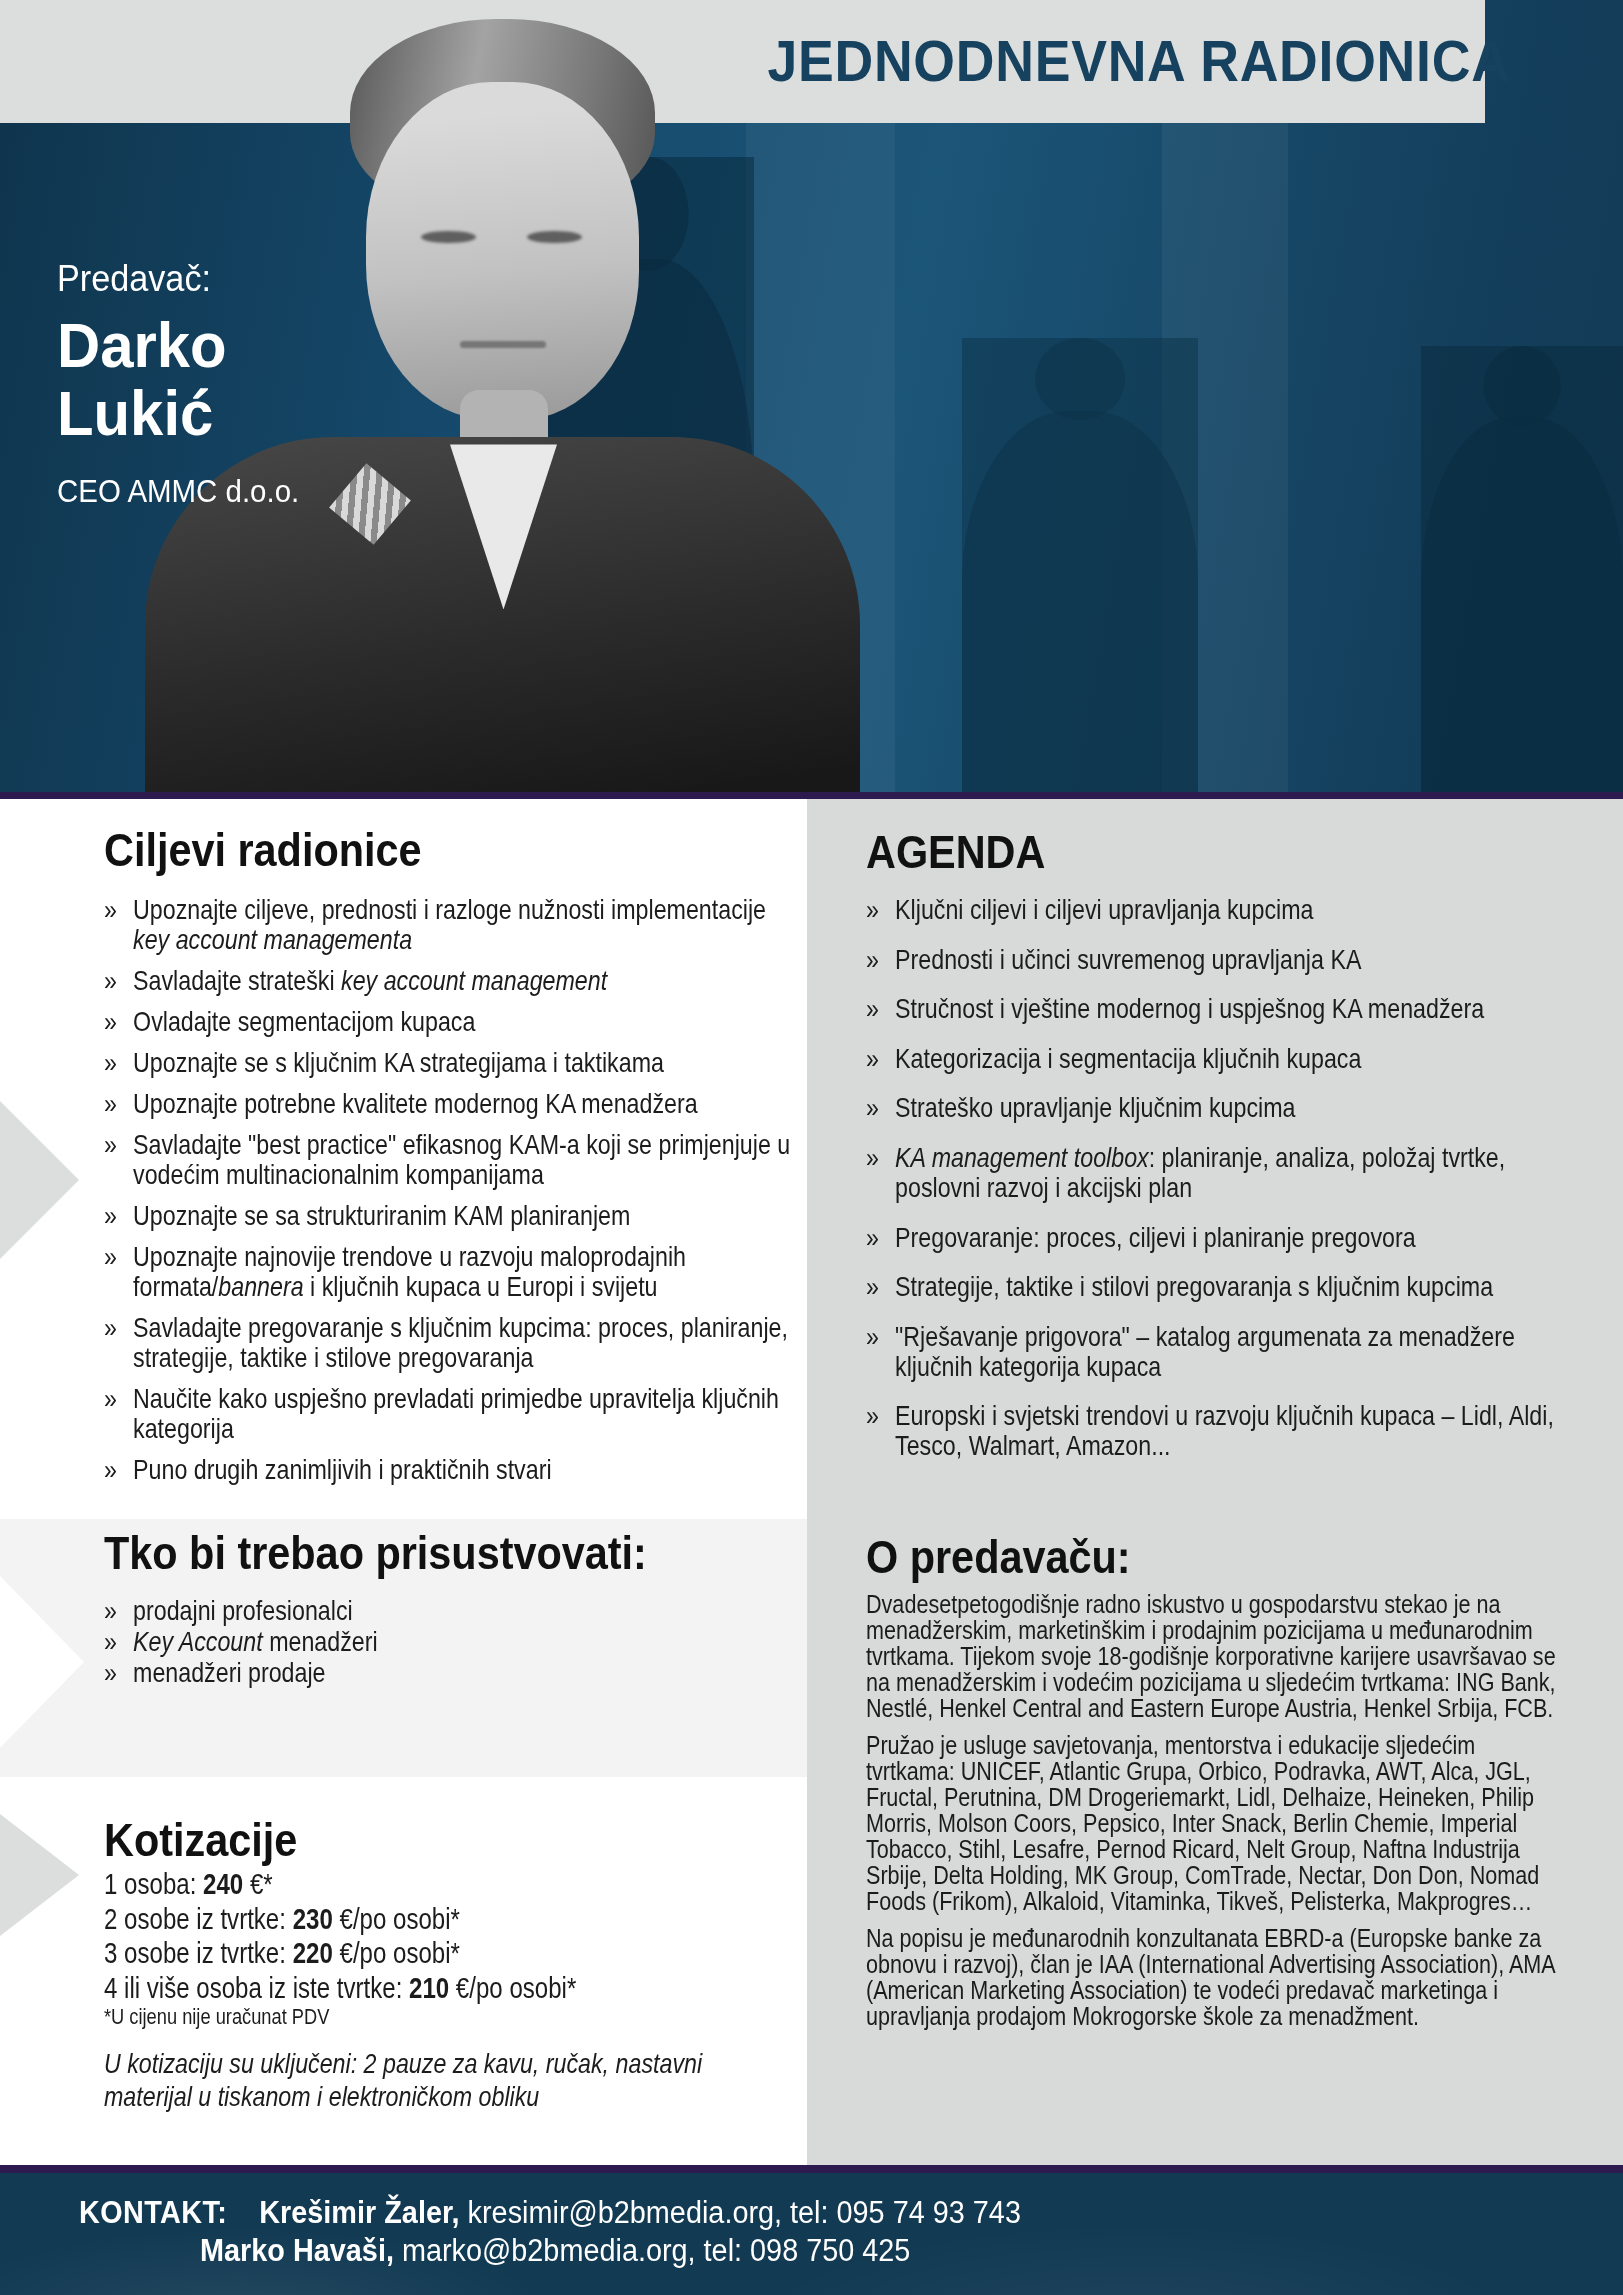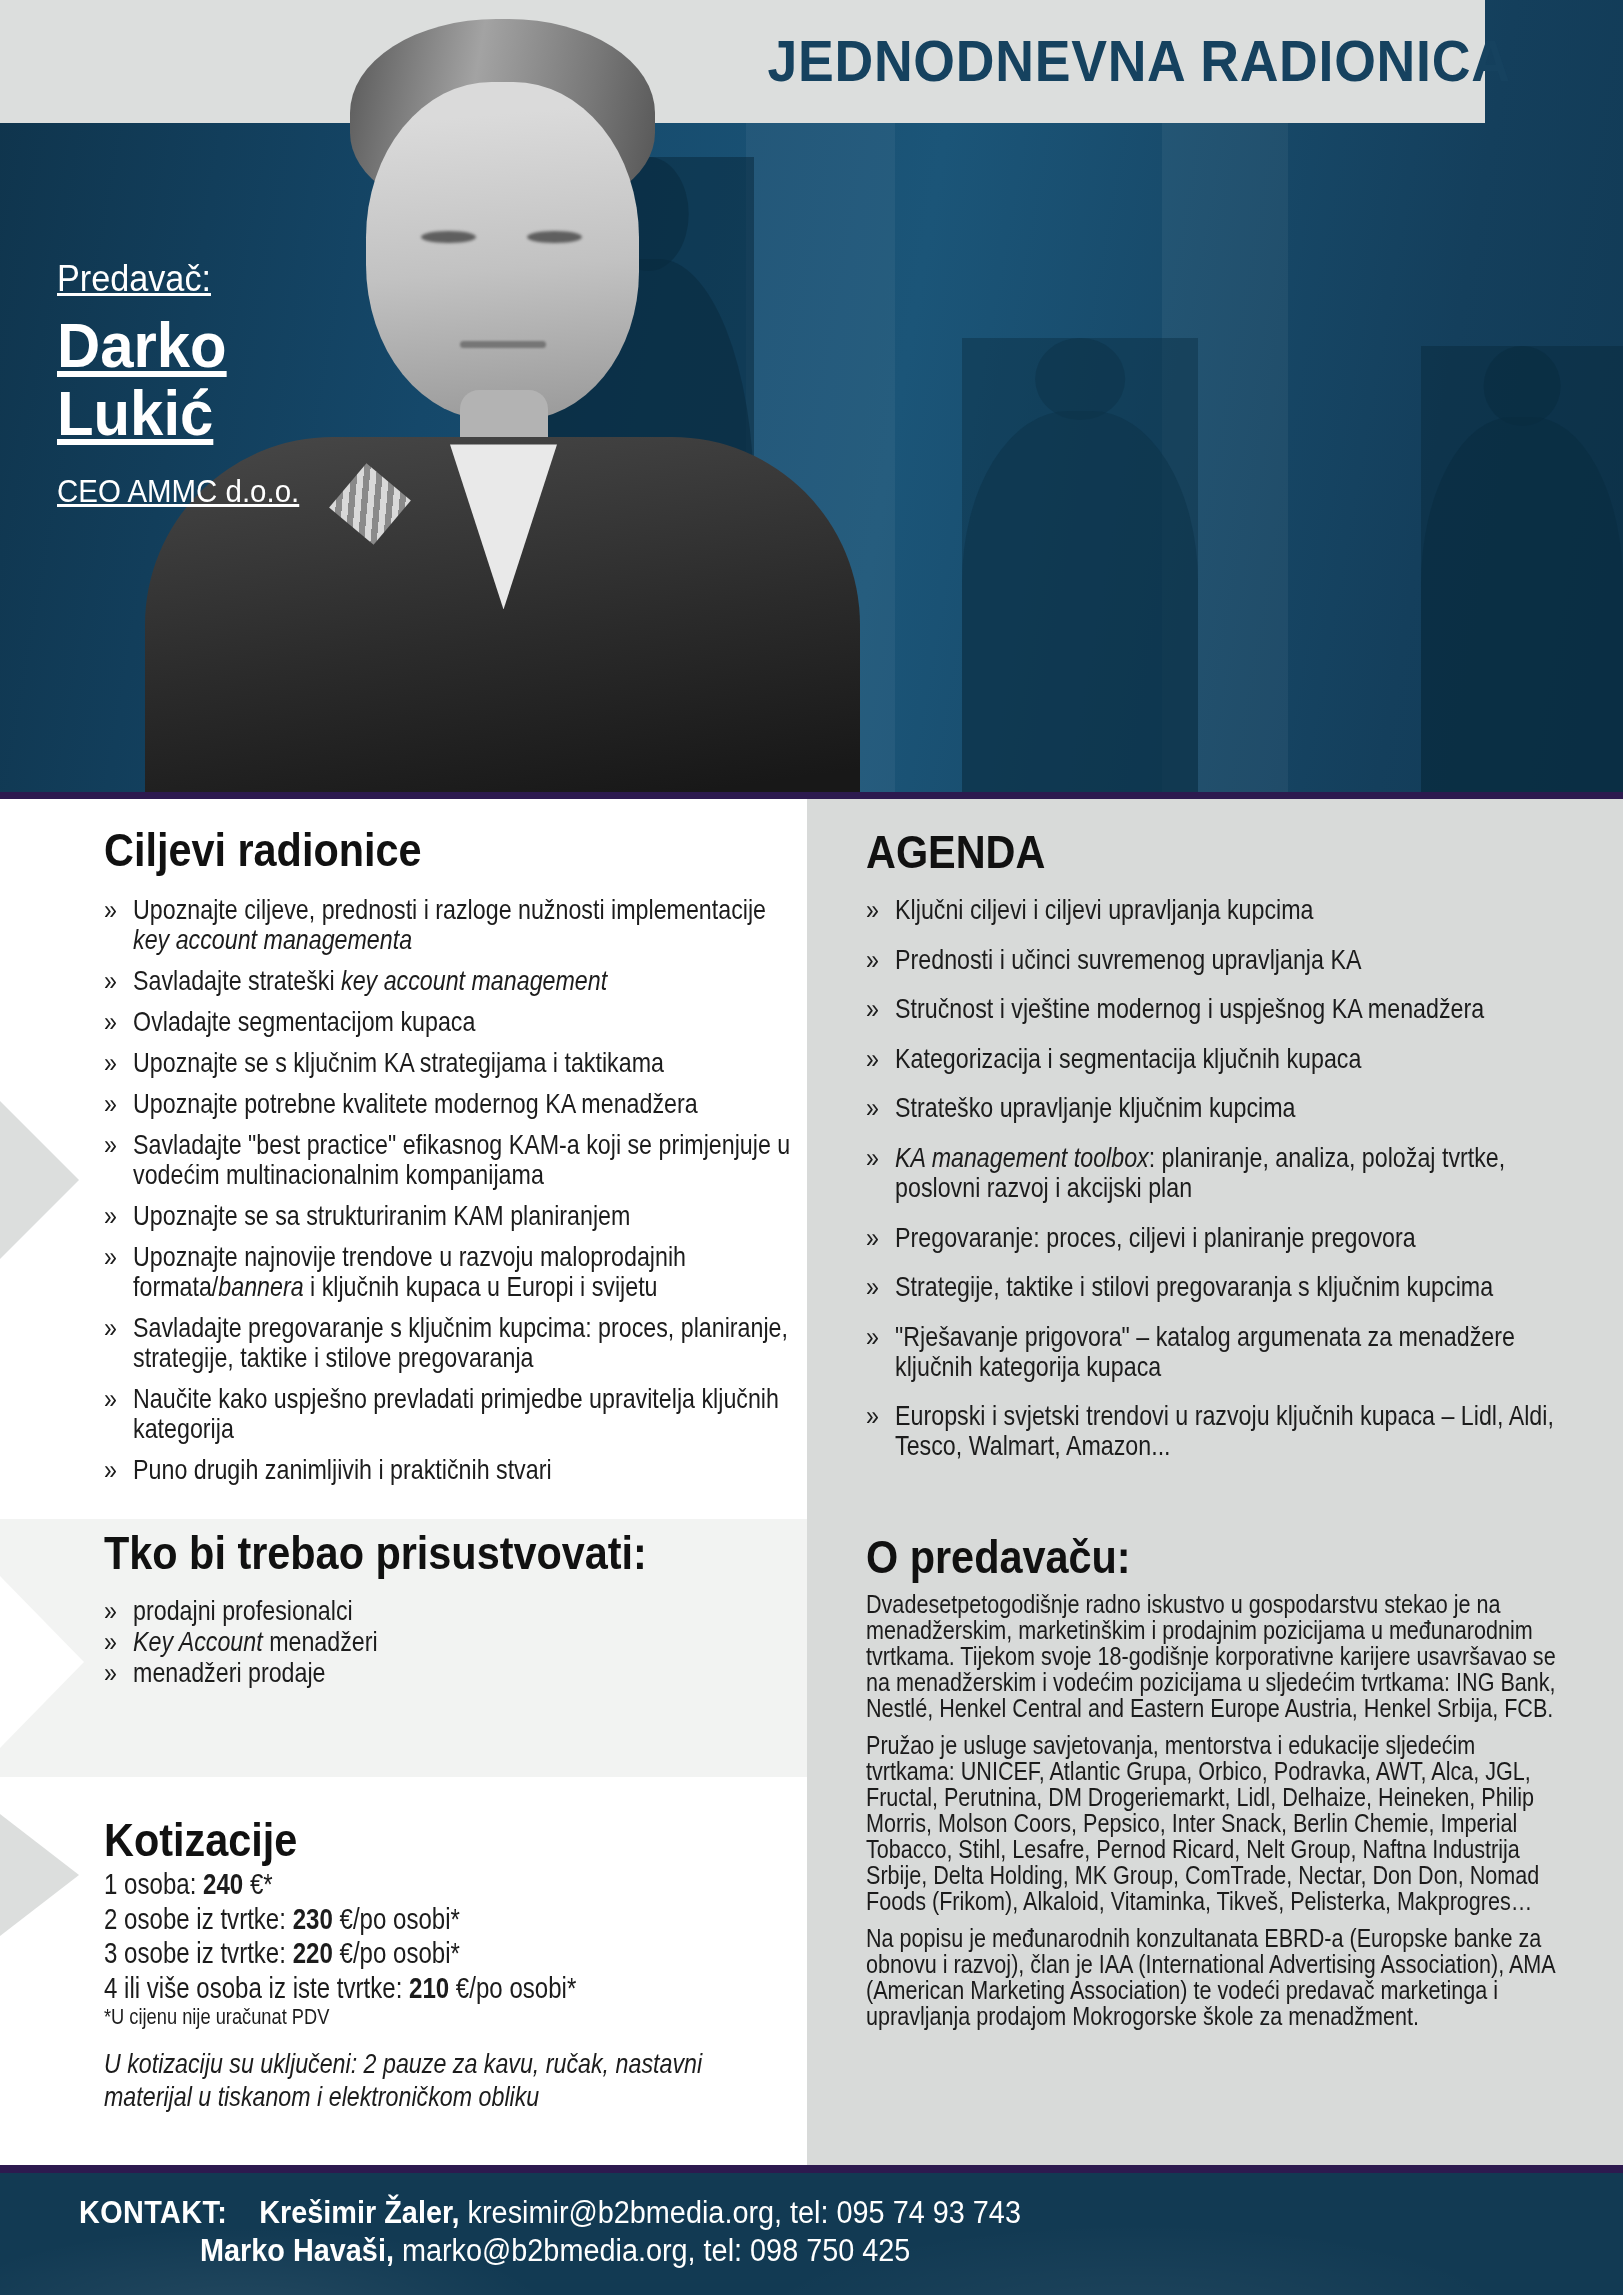--- a/index.html
+++ b/index.html
@@ -37,21 +37,21 @@
          background:rgba(80,80,80,.6);filter:blur(0.8px);}
   .neck{position:absolute;left:130px;top:377px;width:88px;height:79px;background:#b3b3b3;border-radius:19px;}
   .suit{position:absolute;left:-185px;top:424px;width:715px;height:355px;
         border-radius:188px 188px 0 0;
         background:linear-gradient(172deg,#454545 5%,#2b2b2b 55%,#181818 95%);}
   .shirt{position:absolute;left:305px;top:7.9px;width:107px;height:165px;background:#e9e9e9;
          clip-path:polygon(0 0,100% 0,50% 100%);}
   .pocket-square{position:absolute;left:196px;top:38px;width:58px;height:58px;transform:rotate(40deg);
          background:repeating-linear-gradient(55deg,#d9d9d9 0 6.3px,#8a8a8a 6.3px 12.6px);}
 
-  .speaker-block{position:absolute;left:57px;top:258px;color:#fff;text-decoration:underline;}
+  .speaker-block{position:absolute;left:57px;top:258px;color:#fff;}
   .speaker-label{font-size:36px;transform:scaleX(.95);transform-origin:0 0;}
   .speaker-name{font-size:63px;font-weight:bold;line-height:68px;margin-top:11px;
                 transform:scaleX(.95);transform-origin:0 0;}
   .speaker-role{font-size:31px;margin-top:27px;transform:scaleX(.95);transform-origin:0 0;}
 
   .hero-right{position:absolute;left:785px;top:187px;width:825px;text-align:center;color:#fff;}
   .hero-intro{font-size:37px;transform:scaleX(.95);transform-origin:50% 0;}
   .hero-title{font-size:75px;font-weight:bold;font-style:italic;line-height:82px;margin-top:14px;
               letter-spacing:-0.8px;transform:scaleX(.97);transform-origin:50% 0;}
   .hero-date{font-size:58px;margin-top:93px;letter-spacing:1.6px;transform:scaleX(.95);transform-origin:50% 0;}

